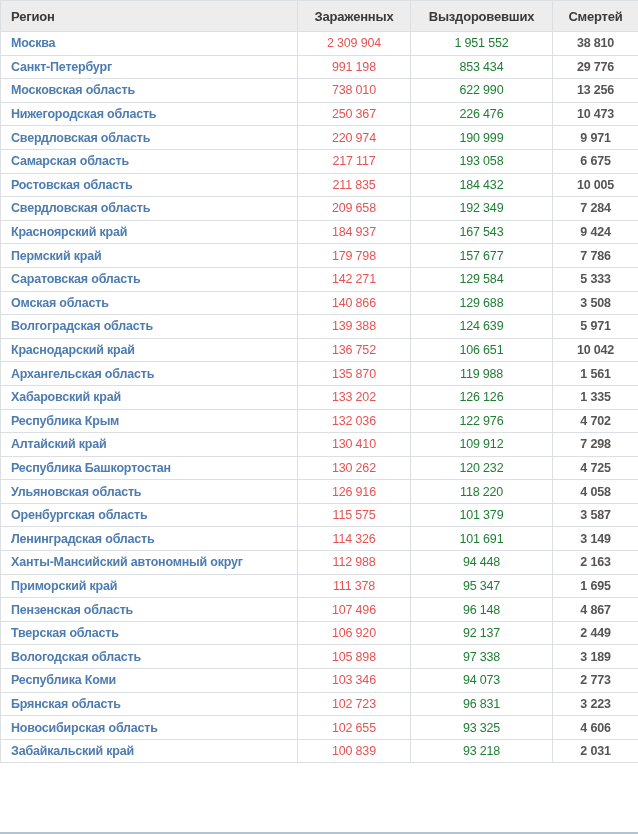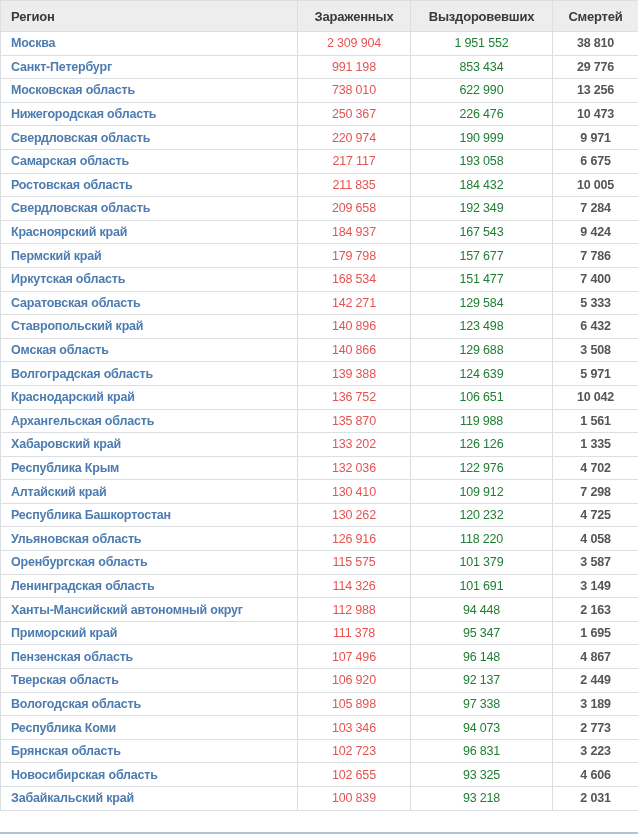--- a/index.html
+++ b/index.html
@@ -128,36 +128,24 @@
           <td class="col-recovered">167 543</td>
           <td class="col-deaths">9 424</td>
         </tr>
         <tr>
           <td class="col-region"><span class="region-link">Пермский край</span></td>
           <td class="col-infected">179 798</td>
           <td class="col-recovered">157 677</td>
           <td class="col-deaths">7 786</td>
         </tr>
         <tr>
-          <td class="col-region"><span class="region-link">Иркутская область</span></td>
-          <td class="col-infected">168 534</td>
-          <td class="col-recovered">151 477</td>
-          <td class="col-deaths">7 400</td>
-        </tr>
-        <tr>
           <td class="col-region"><span class="region-link">Саратовская область</span></td>
           <td class="col-infected">142 271</td>
           <td class="col-recovered">129 584</td>
           <td class="col-deaths">5 333</td>
-        </tr>
-        <tr>
-          <td class="col-region"><span class="region-link">Ставропольский край</span></td>
-          <td class="col-infected">140 896</td>
-          <td class="col-recovered">123 498</td>
-          <td class="col-deaths">6 432</td>
         </tr>
         <tr>
           <td class="col-region"><span class="region-link">Омская область</span></td>
           <td class="col-infected">140 866</td>
           <td class="col-recovered">129 688</td>
           <td class="col-deaths">3 508</td>
         </tr>
         <tr>
           <td class="col-region"><span class="region-link">Волгоградская область</span></td>
           <td class="col-infected">139 388</td>

